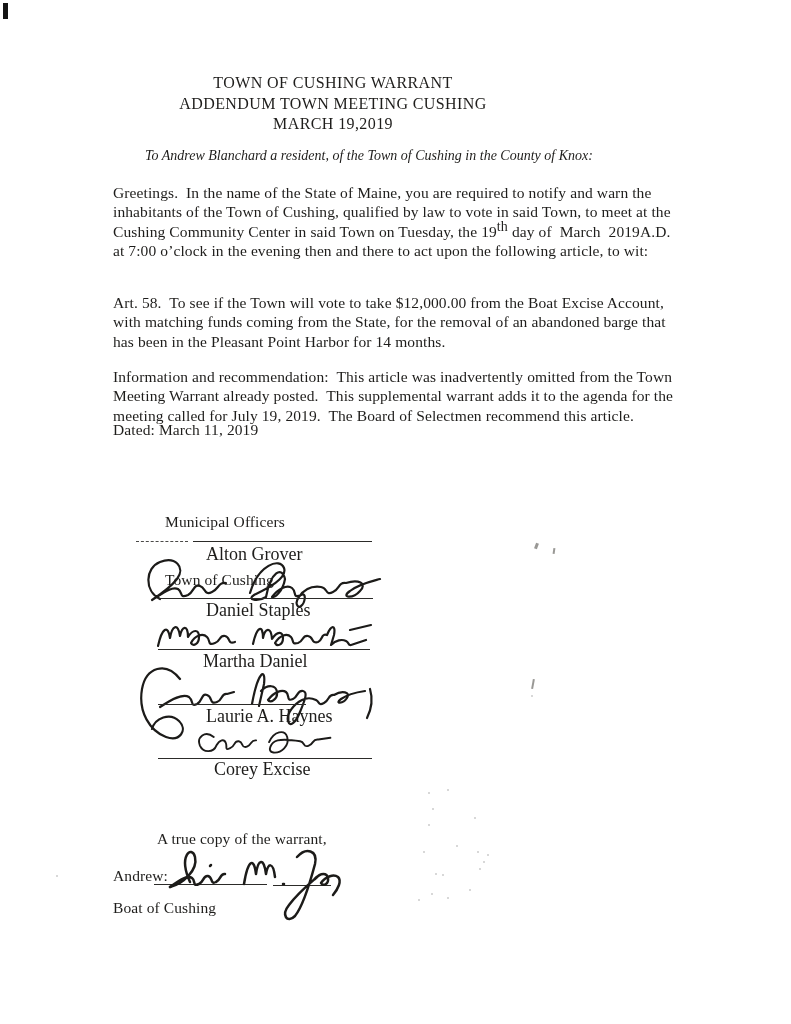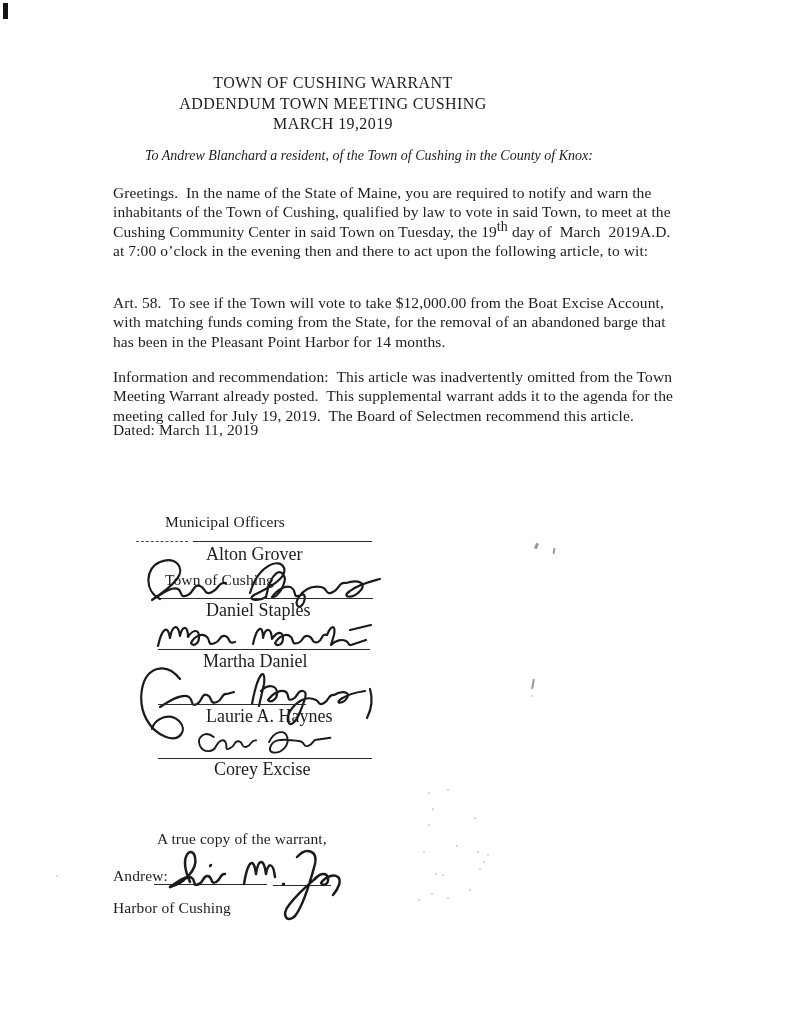--- a/index.html
+++ b/index.html
@@ -106,21 +106,21 @@
   <svg class="abs sig-svg thick" style="left:156px; top:843px;" width="192" height="80" viewBox="0 0 192 80">
     <path d="M34,39 C22,12 36,2 39,14 C42,27 27,41 14,44"></path>
     <path d="M14,44 C25,36 32,32 36,35 C40,38 36,44 43,41 C48,39 47,32 52,33 C57,34 54,42 60,39 C65,37 64,30 69,31"></path>
     <path d="M54,23 L55,22"></path>
     <path d="M88,41 C92,16 98,14 100,31 C102,16 108,14 110,31 C112,20 117,18 119,34"></path>
     <path d="M127,41 L128,41"></path>
     <path d="M141,14 C150,4 162,7 159,21 C155,36 147,63 139,73 C131,81 125,72 133,62 C141,51 153,41 161,34"></path>
     <path d="M159,36 C165,29 171,30 172,35 C173,41 167,44 165,40 C170,33 178,31 182,34 C186,38 182,46 177,52"></path>
   </svg>
 
-  <div class="abs txt" style="left:113px; top:898px;">Harbor of Cushing</div>
+  <div class="abs txt" style="left:113px; top:898px;">Boat of Cushing</div>
 
   <div class="abs tick" style="left:535px; top:543px; width:3px; height:6px; transform:rotate(20deg);"></div>
   <div class="abs tick" style="left:553px; top:548px; width:2px; height:6px; transform:rotate(8deg);"></div>
   <div class="abs tick" style="left:532px; top:679px; width:2px; height:10px; transform:rotate(10deg);"></div>
   <div class="abs dot" style="left:531px; top:695px;"></div>
   <div class="abs dot" style="left:428px; top:792px;"></div>
   <div class="abs dot" style="left:447px; top:789px;"></div>
   <div class="abs dot" style="left:432px; top:808px;"></div>
   <div class="abs dot" style="left:428px; top:824px;"></div>
   <div class="abs dot" style="left:474px; top:817px;"></div>

